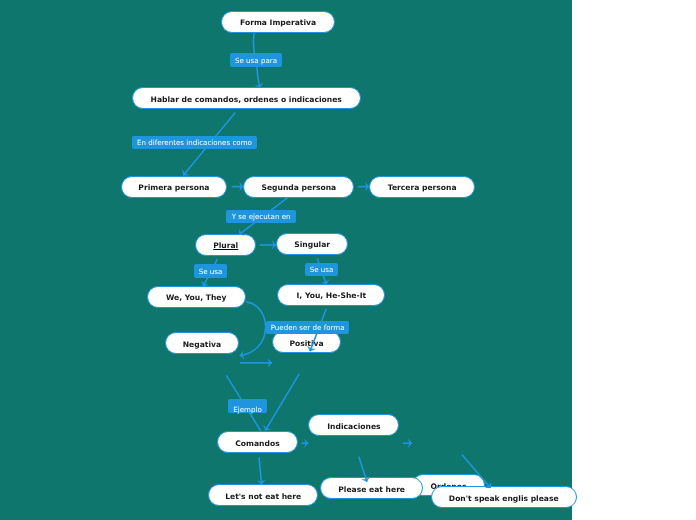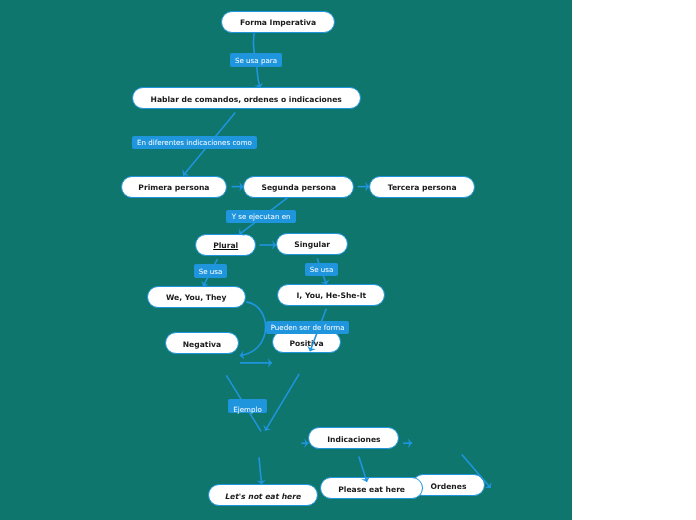--- a/index.html
+++ b/index.html
@@ -49,31 +49,37 @@
   </div>
   <div class="node" style="left: 277.2px; top: 283.7px; width: 108.3px; text-align: right;">
     <span class="node-label">I, You, He-She-It</span>
   </div>
   <div class="node" style="left: 164.6px; top: 332px; width: 74.7px;">
     <span class="node-label">Negativa</span>
   </div>
   <div class="node" style="left: 272px; top: 331px; width: 69px;">
     <span class="node-label">Positiva</span>
   </div>
-  <div class="node" style="left: 308.4px; top: 427px; width: 91.1px;">
+  <div class="node" style="left: 216.9px; top: 431.1px; width: 81.2px;">
+    <span class="node-label">Comandos</span>
+  </div>
+  <div class="node" style="left: 308.4px; top: 414px; width: 91.1px;">
     <span class="node-label">Indicaciones</span>
   </div>
   <div class="node" style="left: 412.1px; top: 431.1px; width: 72.8px; margin-top: 43px;">
     <span class="node-label">Ordenes</span>
   </div>
-  <div class="node" style="left: 208px; top: 484.05px; width: 110.3px; font-style: italic;">
+  <div class="node" style="left: 208px; top: 484.05px; width: 110.3px;">
     <span class="node-label">Let's not eat here</span>
   </div>
   <div class="node" style="left: 320px; top: 477px; width: 103.3px;">
     <span class="node-label">Please eat here</span>
+  </div>
+  <div class="node" style="left: 430.8px; top: 486.15px; width: 145.9px;">
+    <span class="node-label">Don't speak englis please</span>
   </div>
 
   <svg id="edges" viewBox="0 0 696 520" width="696" height="520" xmlns="http://www.w3.org/2000/svg">
     <defs>
       <marker id="arrowhead" viewBox="0 0 4.2 9.6" refX="4.2" refY="4.8" markerWidth="4.2" markerHeight="9.6" orient="auto-start-reverse" markerUnits="userSpaceOnUse">
         <path d="M0 0 L4.2 4.8 L0 9.6 L1.4 4.8 Z" fill="#1f95de"></path>
       </marker>
     </defs>
     <path class="edge" marker-end="url(#arrowhead)" d="M254.3 33.2 C252.6 41 253.6 52 256.3 63.5 C257.6 69.5 256.8 78 260.2 87.8"></path>
     <path class="edge" marker-end="url(#arrowhead)" d="M235.3 112.6 L183.2 175.4"></path>

